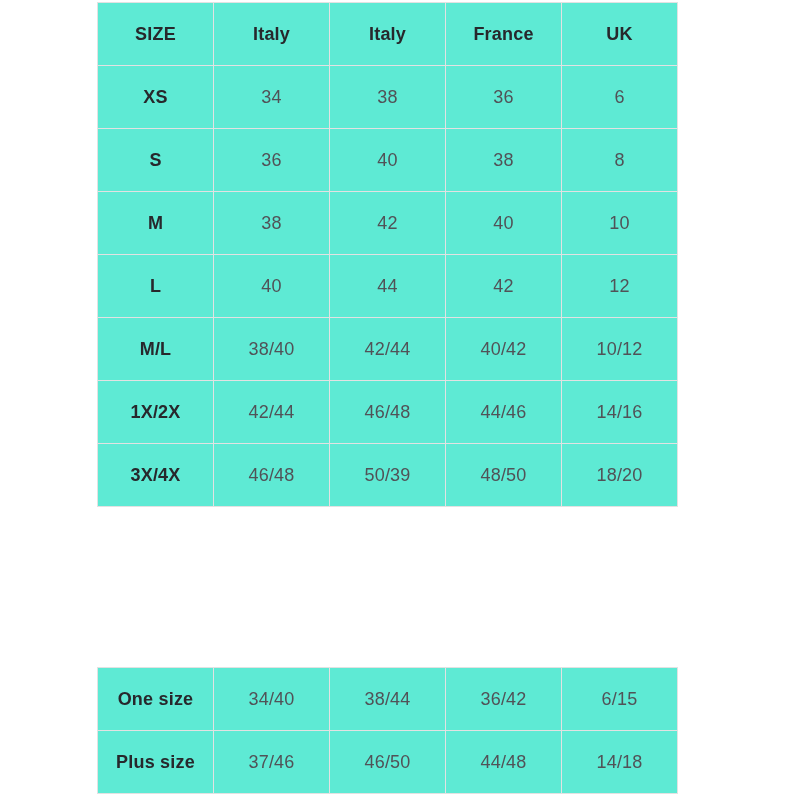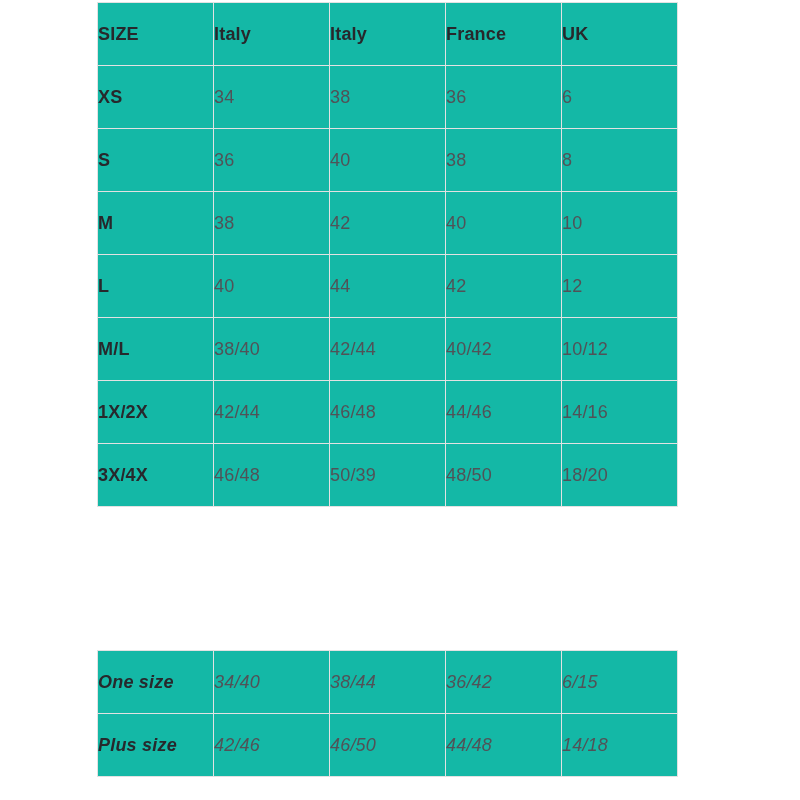--- a/index.html
+++ b/index.html
@@ -15,27 +15,27 @@
     font-family:"Liberation Sans","DejaVu Sans",sans-serif;
   }
   .page{position:relative;width:800px;height:800px;overflow:hidden;background:var(--page-bg);}
   table.size-table{
     border-collapse:collapse;
     position:absolute;
     left:97px;
     table-layout:fixed;
   }
   #main-table{top:2px;}
-  #extra-table{top:650px;font-style:italic;}
+  #extra-table{top:667px;}
   .size-table th,.size-table td{
     width:115px;
     height:62px;
     border:1px solid var(--border);
-    background:#14b8a6;
-    text-align:left;
+    background:#5eead4;
+    text-align:center;
     vertical-align:middle;
     font-size:18px;
     letter-spacing:0.2px;
     color:var(--cell-text);
     font-weight:400;
     padding:0;
   }
   .size-table th,.size-table td.lbl{
     font-weight:700;
     color:var(--header-text);
@@ -113,21 +113,21 @@
     <tbody>
       <tr>
         <td class="lbl">One size</td>
         <td>34/40</td>
         <td>38/44</td>
         <td>36/42</td>
         <td>6/15</td>
       </tr>
       <tr>
         <td class="lbl">Plus size</td>
-        <td>42/46</td>
+        <td>37/46</td>
         <td>46/50</td>
         <td>44/48</td>
         <td>14/18</td>
       </tr>
     </tbody>
   </table>
 
 </div>
 
 </body></html>

